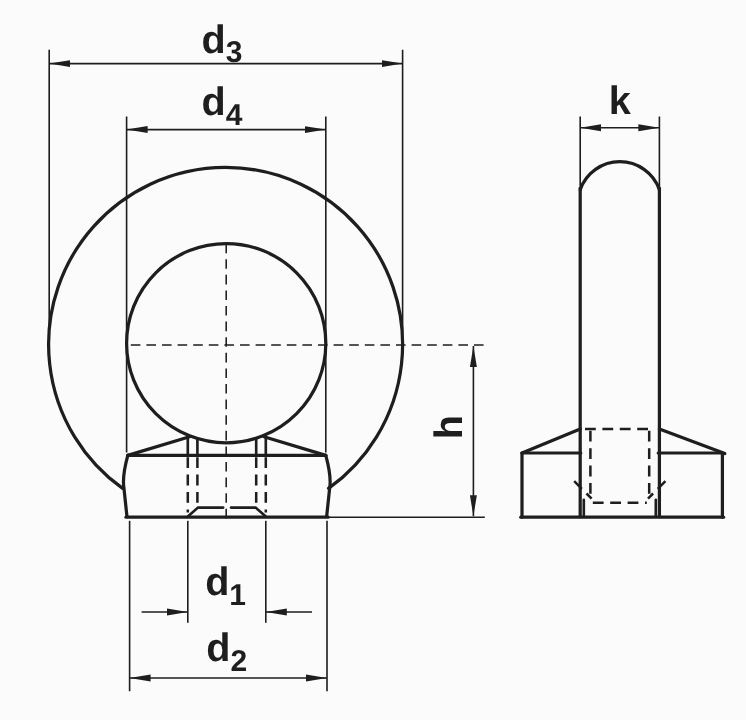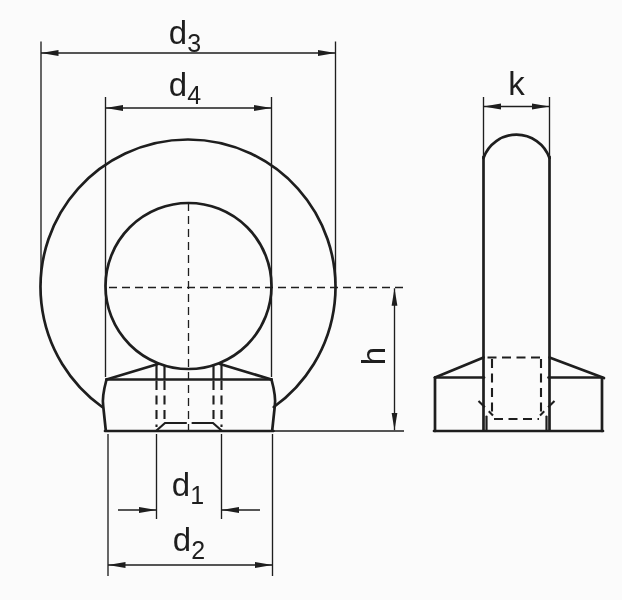--- a/index.html
+++ b/index.html
@@ -1,17 +1,17 @@
 <!DOCTYPE html>
 <html style="--line: #1e1e1e; --bg: #fbfbfb;"><head>
 <meta charset="utf-8">
 <style>
   :root { --line: #1e1e1e; --bg: #fbfbfb; }
   html, body { margin: 0; padding: 0; background: var(--bg); }
-  .stage { position: relative; width: 622px; height: 600px; background: var(--bg); overflow: hidden; }
+  .stage { position: relative; width: 622px; height: 600px; background: var(--bg); overflow: hidden; font-weight: bold; }
   svg { display: block; }
   
   .tk { stroke: var(--line); stroke-width: 2.7; fill: none; stroke-linecap: round; stroke-linejoin: round; }
   
   .md { stroke: var(--line); stroke-width: 2.2; fill: none; stroke-linecap: round; }
   
   .hid { stroke: var(--line); stroke-width: 2.1; fill: none; stroke-dasharray: 9 5.5; stroke-linecap: butt; }
   
   .cl { stroke: var(--line); stroke-width: 1.3; fill: none; stroke-dasharray: 8 5; stroke-linecap: butt; }
   

